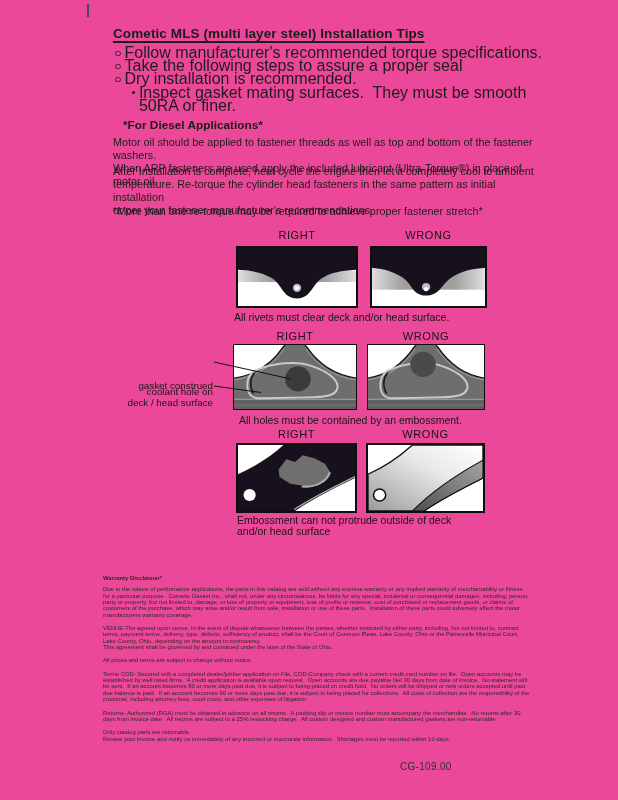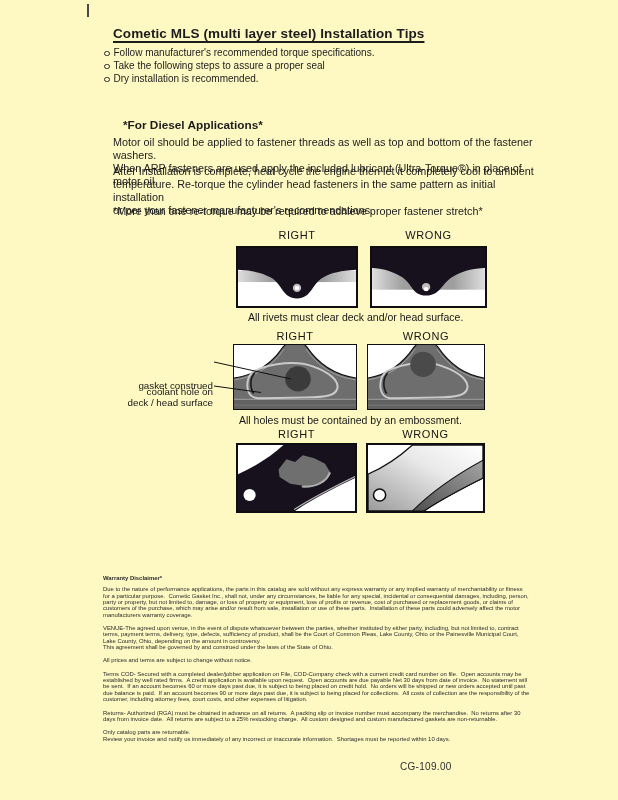--- a/index.html
+++ b/index.html
@@ -1,23 +1,23 @@
 <!DOCTYPE html>
 <html><head>
 <meta charset="utf-8">
 <style>
   html,body{margin:0;padding:0;background:#ffffff;}
   body{width:618px;height:800px;font-family:"Liberation Sans",sans-serif;color:#1c1c1c;}
-  .page{position:relative;width:618px;height:800px;background:#fef9c3;overflow:hidden;}
+  .page{position:relative;width:618px;height:800px;background:#ec4899;overflow:hidden;}
   .artifact{position:absolute;left:87px;top:4px;width:1.5px;height:13px;background:#4a4a4a;}
 
   .title{position:absolute;left:113px;top:26px;font-size:13.5px;font-weight:bold;letter-spacing:.1px;
          text-decoration:underline;text-decoration-thickness:1.5px;text-underline-offset:3px;}
 
-  .bullets{position:absolute;left:104px;top:46px;font-size:10px;line-height:13.2px;width:440px;}
+  .bullets{position:absolute;left:115px;top:46px;font-size:16px;line-height:13.2px;width:440px;}
   .b-row{display:flex;}
   .ring{flex:0 0 auto;width:3.5px;height:3.5px;border:1px solid #2a2a2a;border-radius:50%;margin:4.5px 4px 0 0;}
   .sub{padding-left:17px;}
   .dot{flex:0 0 auto;width:3.4px;height:3.4px;background:#1a1a1a;border-radius:50%;margin:5px 3.5px 0 0;}
   .btxt{white-space:pre-wrap;}
 
   .h2{position:absolute;left:123px;font-size:11.8px;font-weight:bold;}
   .para{position:absolute;left:113px;width:432px;font-size:10.8px;line-height:13px;white-space:pre-line;}
 
   .dlabel{position:absolute;font-size:11px;letter-spacing:.6px;text-align:center;color:#141414;}
@@ -49,20 +49,24 @@
       <span class="ring"></span>
       <span class="btxt">Follow manufacturer's recommended torque specifications.</span>
     </div>
     <div class="b-row">
       <span class="ring"></span>
       <span class="btxt">Take the following steps to assure a proper seal</span>
     </div>
     <div class="b-row">
       <span class="ring"></span>
       <span class="btxt">Dry installation is recommended.</span>
+    </div>
+    <div class="b-row sub">
+      <span class="dot"></span>
+      <span class="btxt">Inspect gasket mating surfaces.  They must be smooth 50RA or finer.</span>
     </div>
   </div>
 
   <div class="h2" style="top:118px;">*For Diesel Applications*</div>
   <div class="para" style="top:136px;">Motor oil should be applied to fastener threads as well as top and bottom of the fastener washers.
 When ARP fasteners are used apply the included lubricant (Ultra-Torque®) in place of motor oil.</div>
   <div class="para" style="top:165px;">After Installation is complete, heat cycle the engine then let it completely cool to ambient
 temperature. Re-torque the cylinder head fasteners in the same pattern as initial installation
 or per your fastener manufacturer's recommendations.</div>
   <div class="para" style="top:205px;">*More than one re-torque may be required to achieve proper fastener stretch*</div>
@@ -93,21 +97,21 @@
     <svg viewBox="0 0 117 61" preserveAspectRatio="none">
       <rect x="0" y="0" width="117" height="61" fill="#ffffff"></rect>
       <rect x="0" y="22" width="117" height="22" fill="url(#g1)"></rect>
       <rect x="0" y="44" width="117" height="17" fill="#ffffff"></rect>
       <path d="M0,0 H117 V21 C100,22 93,25 84,30 C72,37 71,50 56,50 C41,50 42,37 30,30 C21,25 14,22 0,21 Z" fill="#17111d"></path>
       <circle cx="56" cy="41" r="5.2" fill="#bdbdbd" stroke="#17111d" stroke-width="1.8"></circle>
       <circle cx="56" cy="43.2" r="2.3" fill="#ffffff"></circle>
     </svg>
   </div>
 
-  <div class="caption" style="left:248px;top:312px;">All rivets must clear deck and/or head surface.</div>
+  <div class="caption" style="left:234px;top:312px;">All rivets must clear deck and/or head surface.</div>
 
   <div class="dlabel" style="left:233px;top:330px;width:124px;">RIGHT</div>
   <div class="dlabel" style="left:367px;top:330px;width:118px;">WRONG</div>
 
   <div class="ptr-label" style="left:100px;top:346px;width:113px;margin-top:40px;">coolant hole on
 deck / head surface</div>
   <div class="ptr-label" style="left:100px;top:380px;width:113px;">gasket construed</div>
 
   <div class="dbox dbox2" style="left:233px;top:344px;width:124px;height:66px;">
     <svg viewBox="0 0 124 66" preserveAspectRatio="none">
@@ -177,20 +181,22 @@
             <stop offset="1" stop-color="#a5a5a5"></stop>
         </linearGradient>
       </defs>
       <rect width="119" height="70" fill="#ffffff"></rect>
       <path d="M46,0 C33,12 18,23 0,31 V70 H58 C78,56 100,45 119,35 V0 Z" fill="url(#g3)" stroke="#111111" stroke-width="1.4"></path>
       <path d="M119,16 C94,30 68,47 46,70 H58 C78,56 100,45 119,35 Z" fill="url(#g3d)" stroke="#111111" stroke-width="1.1"></path>
       <circle cx="12" cy="53" r="6.3" fill="#ffffff" stroke="#111111" stroke-width="1.6"></circle>
     </svg>
   </div>
 
+  <div class="caption" style="left:237px;top:515px;">Embossment can not protrude outside of deck
+and/or head surface</div>
 
   <div class="fineprint">
     <p class="fp-h">Warranty Disclaimer*</p>
     <p>Due to the nature of performance applications, the parts in this catalog are sold without any express warranty or any implied warranty of merchantability or fitness for a particular purpose.  Cometic Gasket Inc., shall not, under any circumstances, be liable for any special, incidental or consequential damages, including, person, party or property, but not limited to, damage, or loss of property or equipment, loss of profits or revenue, cost of purchased or replacement goods, or claims of customers of the purchase, which may arise and/or result from sale, installation or use of these parts.  Installation of these parts could adversely affect the motor manufacturers warranty coverage.</p>
     <p>VENUE-The agreed upon venue, in the event of dispute whatsoever between the parties, whether instituted by either party, including, but not limited to, contract terms, payment terms, delivery, type, defects, sufficiency of product, shall be the Court of Common Pleas, Lake County, Ohio or the Painesville Municipal Court, Lake County, Ohio, depending on the amount in controversy.
 This agreement shall be governed by and construed under the laws of the State of Ohio.</p>
     <p>All prices and terms are subject to change without notice.</p>
     <p>Terms COD- Secured with a completed dealer/jobber application on File, COD-Company check with a current credit card number on file.  Open accounts may be established by well rated firms.  A credit application is available upon request.  Open accounts are due payable Net 30 days from date of invoice.  No statement will be sent.  If an account becomes 60 or more days past due, it is subject to being placed on credit hold.  No orders will be shipped or new orders accepted until past due balance is paid.  If an account becomes 90 or more days past due, it is subject to being placed for collections.  All costs of collection are the responsibility of the customer, including attorney fees, court costs, and other expenses of litigation.</p>
     <p>Returns- Authorized (RGA) must be obtained in advance on all returns.  A packing slip or invoice number must accompany the merchandise.  No returns after 30 days from invoice date.  All returns are subject to a 25% restocking charge.  All custom designed and custom manufactured gaskets are non-returnable.</p>
     <p>Only catalog parts are returnable.

